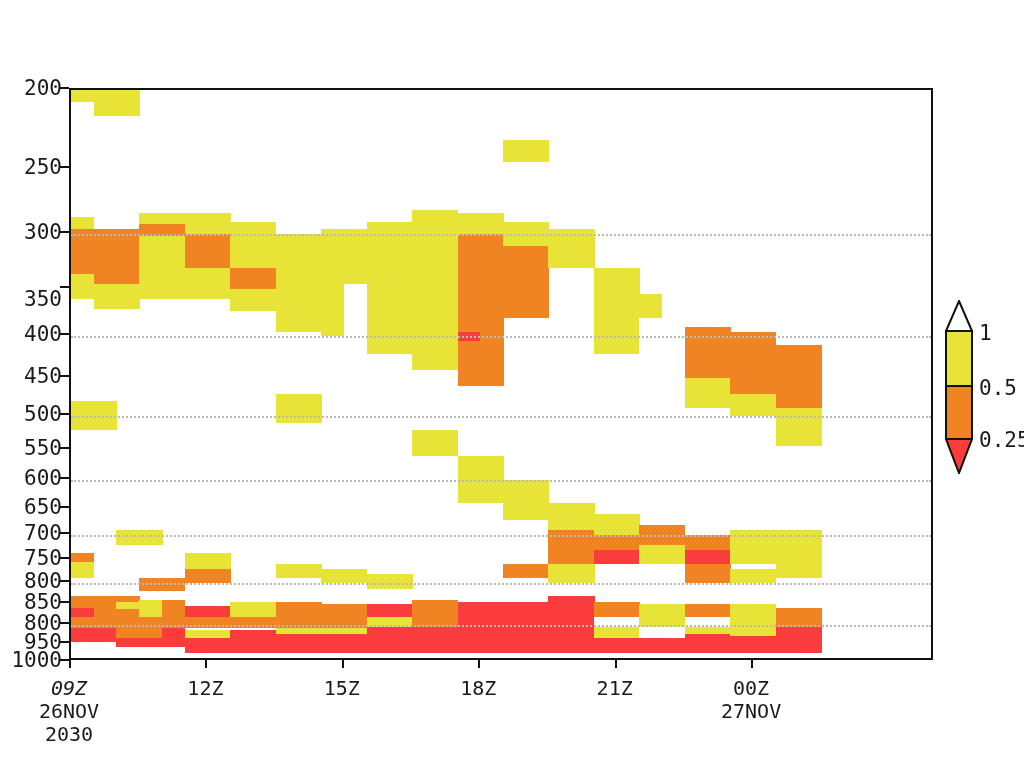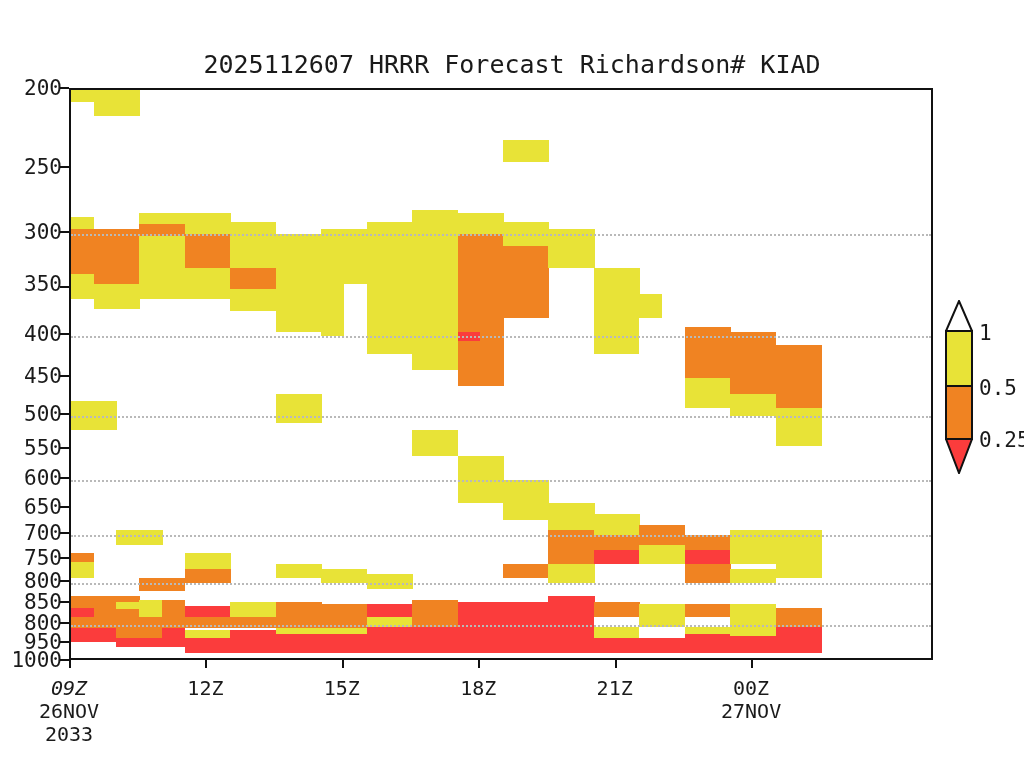--- a/index.html
+++ b/index.html
@@ -29,27 +29,26 @@
   .cbar-seg{position:absolute;left:0;width:100%;}
   .cbar-arrow-up{position:absolute;left:945px;top:300px;width:28px;height:32px;}
   .cbar-arrow-dn{position:absolute;left:945px;top:438px;width:28px;height:36px;}
   .cbar-label{position:absolute;left:979px;transform:translateY(-50%);font-size:21px;color:#1a1a1a;white-space:nowrap;}
 </style>
 </head>
 <body>
 
 <div id="root">
 
-  <div class="title">2025112607 HRRR Forecast Richardson# KIAD</div>
 
   <div class="ylabels">
       <div class="ytick-label" style="top: 88px;">200</div>
       <div class="ytick-label" style="top: 167.306px;">250</div>
       <div class="ytick-label" style="top: 232.104px;">300</div>
-      <div class="ytick-label" style="top: 284px;">350</div>
+      <div class="ytick-label" style="top: 299px;">350</div>
       <div class="ytick-label" style="top: 334.347px;">400</div>
       <div class="ytick-label" style="top: 376.208px;">450</div>
       <div class="ytick-label" style="top: 413.653px;">500</div>
       <div class="ytick-label" style="top: 447.527px;">550</div>
       <div class="ytick-label" style="top: 478.451px;">600</div>
       <div class="ytick-label" style="top: 506.898px;">650</div>
       <div class="ytick-label" style="top: 533.236px;">700</div>
       <div class="ytick-label" style="top: 557.757px;">750</div>
       <div class="ytick-label" style="top: 580.694px;">800</div>
       <div class="ytick-label" style="top: 602.24px;">850</div>
@@ -336,21 +335,21 @@
       <div class="ytick-mark" style="left: 60px; top: 532.236px;"></div>
       <div class="ytick-mark" style="left: 60px; top: 556.757px;"></div>
       <div class="ytick-mark" style="left: 60px; top: 579.694px;"></div>
       <div class="ytick-mark" style="left: 60px; top: 601.24px;"></div>
       <div class="ytick-mark" style="left: 60px; top: 621.554px;"></div>
       <div class="ytick-mark" style="left: 60px; top: 640.77px;"></div>
       <div class="ytick-mark" style="left: 60px; top: 659px;"></div>
       <div class="xtick-mark" style="left: 69px; top: 660px;"></div>
       <div class="xtick-label" style="left: 69px; top: 676px; font-style: italic;">09Z</div>
       <div class="xtick-sub" style="left: 69px; top: 699px;">26NOV</div>
-      <div class="xtick-sub" style="left: 69px; top: 722px;">2033</div>
+      <div class="xtick-sub" style="left: 69px; top: 722px;">2030</div>
       <div class="xtick-mark" style="left: 205.421px; top: 660px;"></div>
       <div class="xtick-label" style="left: 205.421px; top: 676px;">12Z</div>
       <div class="xtick-mark" style="left: 341.842px; top: 660px;"></div>
       <div class="xtick-label" style="left: 341.842px; top: 676px;">15Z</div>
       <div class="xtick-mark" style="left: 478.263px; top: 660px;"></div>
       <div class="xtick-label" style="left: 478.263px; top: 676px;">18Z</div>
       <div class="xtick-mark" style="left: 614.684px; top: 660px;"></div>
       <div class="xtick-label" style="left: 614.684px; top: 676px;">21Z</div>
       <div class="xtick-mark" style="left: 751.105px; top: 660px;"></div>
       <div class="xtick-label" style="left: 751.105px; top: 676px;">00Z</div>

